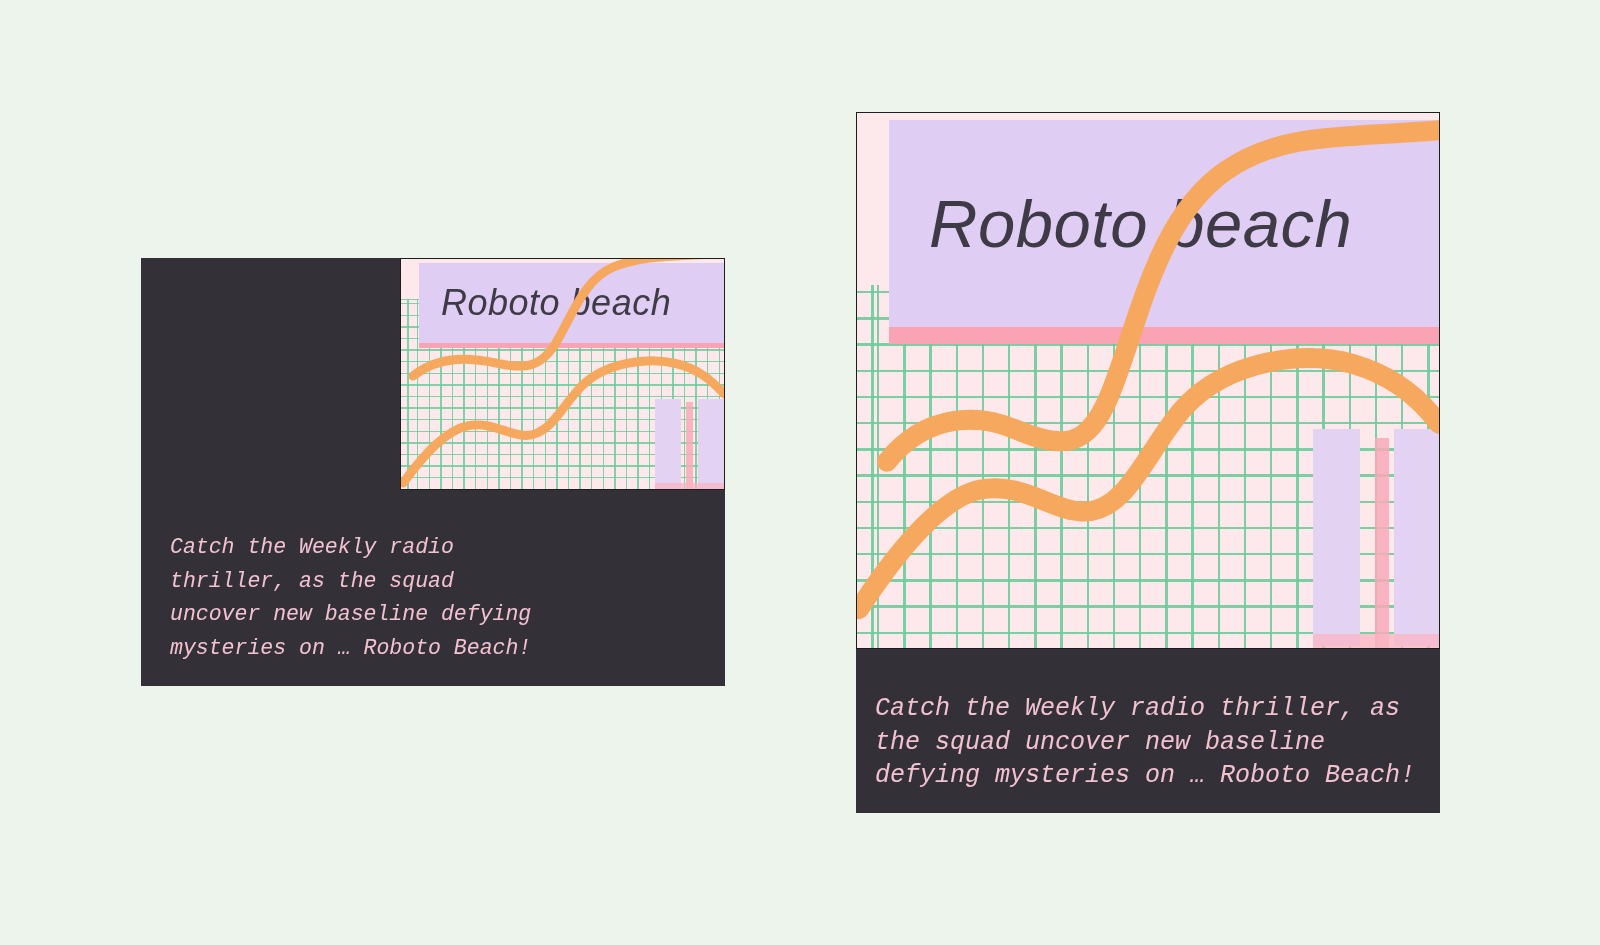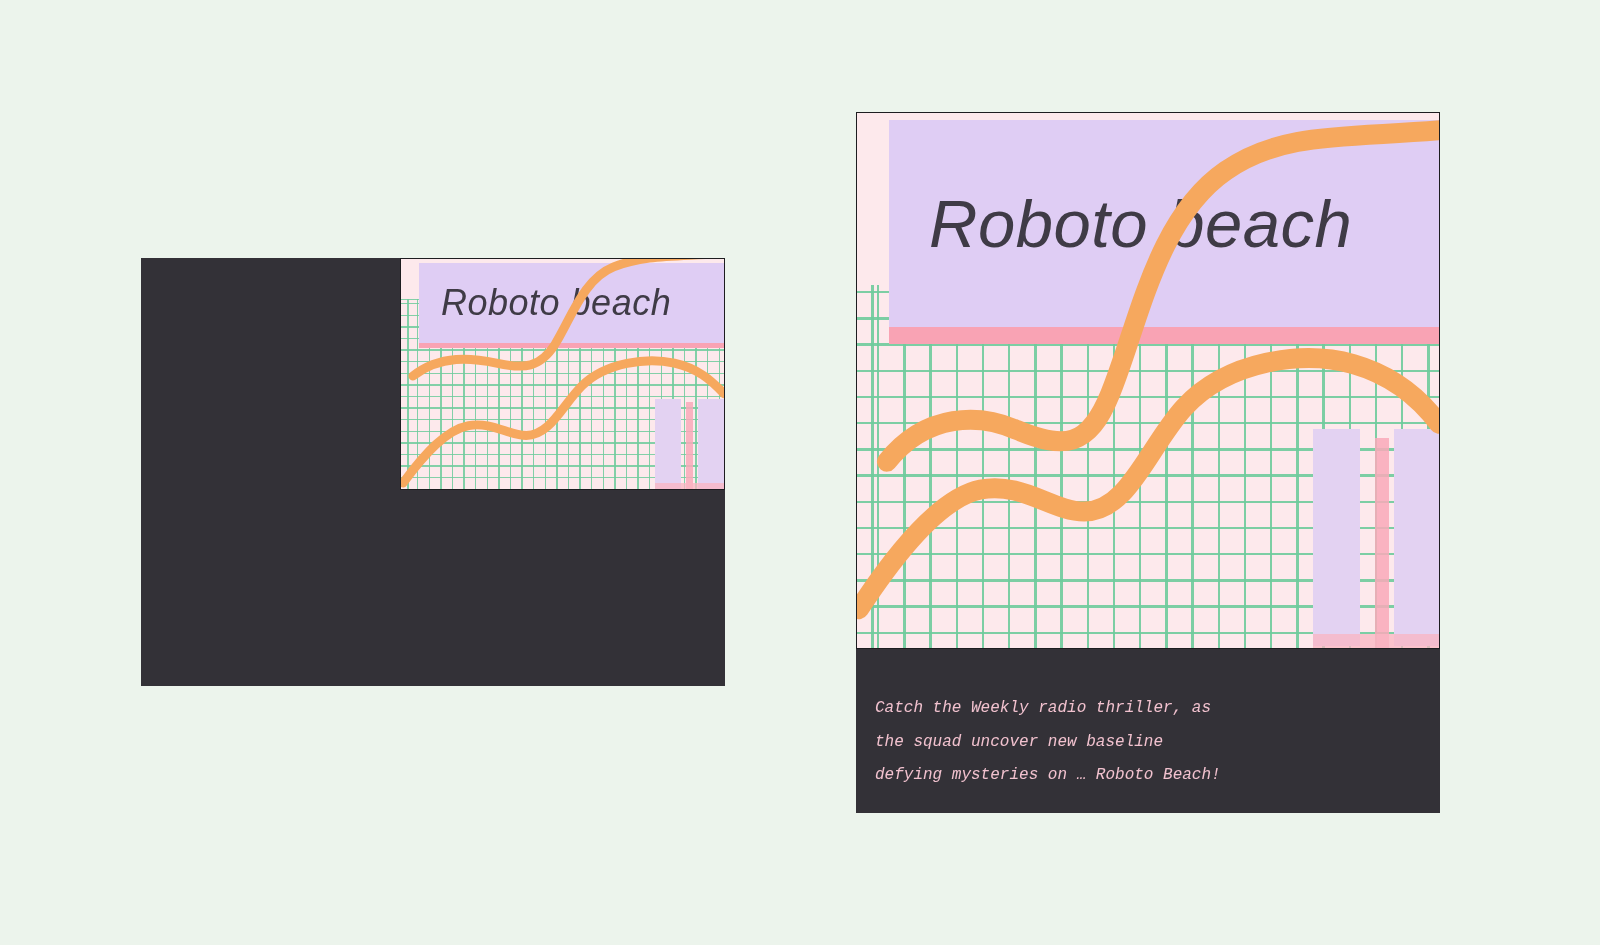--- a/index.html
+++ b/index.html
@@ -84,20 +84,24 @@
         <svg class="curves" viewBox="0 0 325 232" preserveAspectRatio="none">
           <path d="M 12,118 C 40,96 72,100 96,105 C 124,111 140,110 155,86
                    C 172,58 184,20 214,8 C 246,-5 280,-2 330,-6" fill="none" stroke="#f6a85e" stroke-width="9" stroke-linecap="round" stroke-linejoin="round"></path>
           <path d="M 2,226 C 24,196 46,172 68,168 C 92,164 108,178 126,178
                    C 150,178 162,148 182,128 C 206,104 248,99 275,105
                    C 298,110 312,122 325,136" fill="none" stroke="#f6a85e" stroke-width="9" stroke-linecap="round" stroke-linejoin="round"></path>
         </svg>
       </div>
     </div>
 
+    <div class="caption" style="left:29px;top:273px;width:540px;font-size:21.5px;line-height:33.5px;">Catch the Weekly radio
+thriller, as the squad
+uncover new baseline defying
+mysteries on … Roboto Beach!</div>
   </div>
 
   <div class="card" style="left:856px;top:112px;width:584px;height:701px;">
 
     <div class="art" style="left:0px;top:0px;width:584px;height:537px;">
       <div class="art-inner">
         <div class="paper"></div>
 
         <div class="grid" style="top:172px;
                     background-image:
@@ -119,18 +123,18 @@
         <svg class="curves" viewBox="0 0 584 537" preserveAspectRatio="none">
           <path d="M 30,350 C 70,300 124,302 160,318 C 208,338 232,336 254,282
                    C 282,214 300,106 370,58 C 430,16 500,26 600,16" fill="none" stroke="#f6a85e" stroke-width="20" stroke-linecap="round" stroke-linejoin="round"></path>
           <path d="M 2,498 C 40,440 84,386 124,378 C 166,370 196,400 228,400
                    C 272,400 292,336 328,296 C 372,248 448,238 498,252
                    C 540,264 566,288 584,312" fill="none" stroke="#f6a85e" stroke-width="20" stroke-linecap="round" stroke-linejoin="round"></path>
         </svg>
       </div>
     </div>
 
-    <div class="caption" style="left:19px;top:580px;width:556px;font-size:16px;line-height:33.5px;">Catch the Weekly radio thriller, as
+    <div class="caption" style="left:19px;top:580px;width:556px;font-size:25px;line-height:33.5px;">Catch the Weekly radio thriller, as
 the squad uncover new baseline
 defying mysteries on … Roboto Beach!</div>
   </div>
 
 </div>
 
 </body></html>

